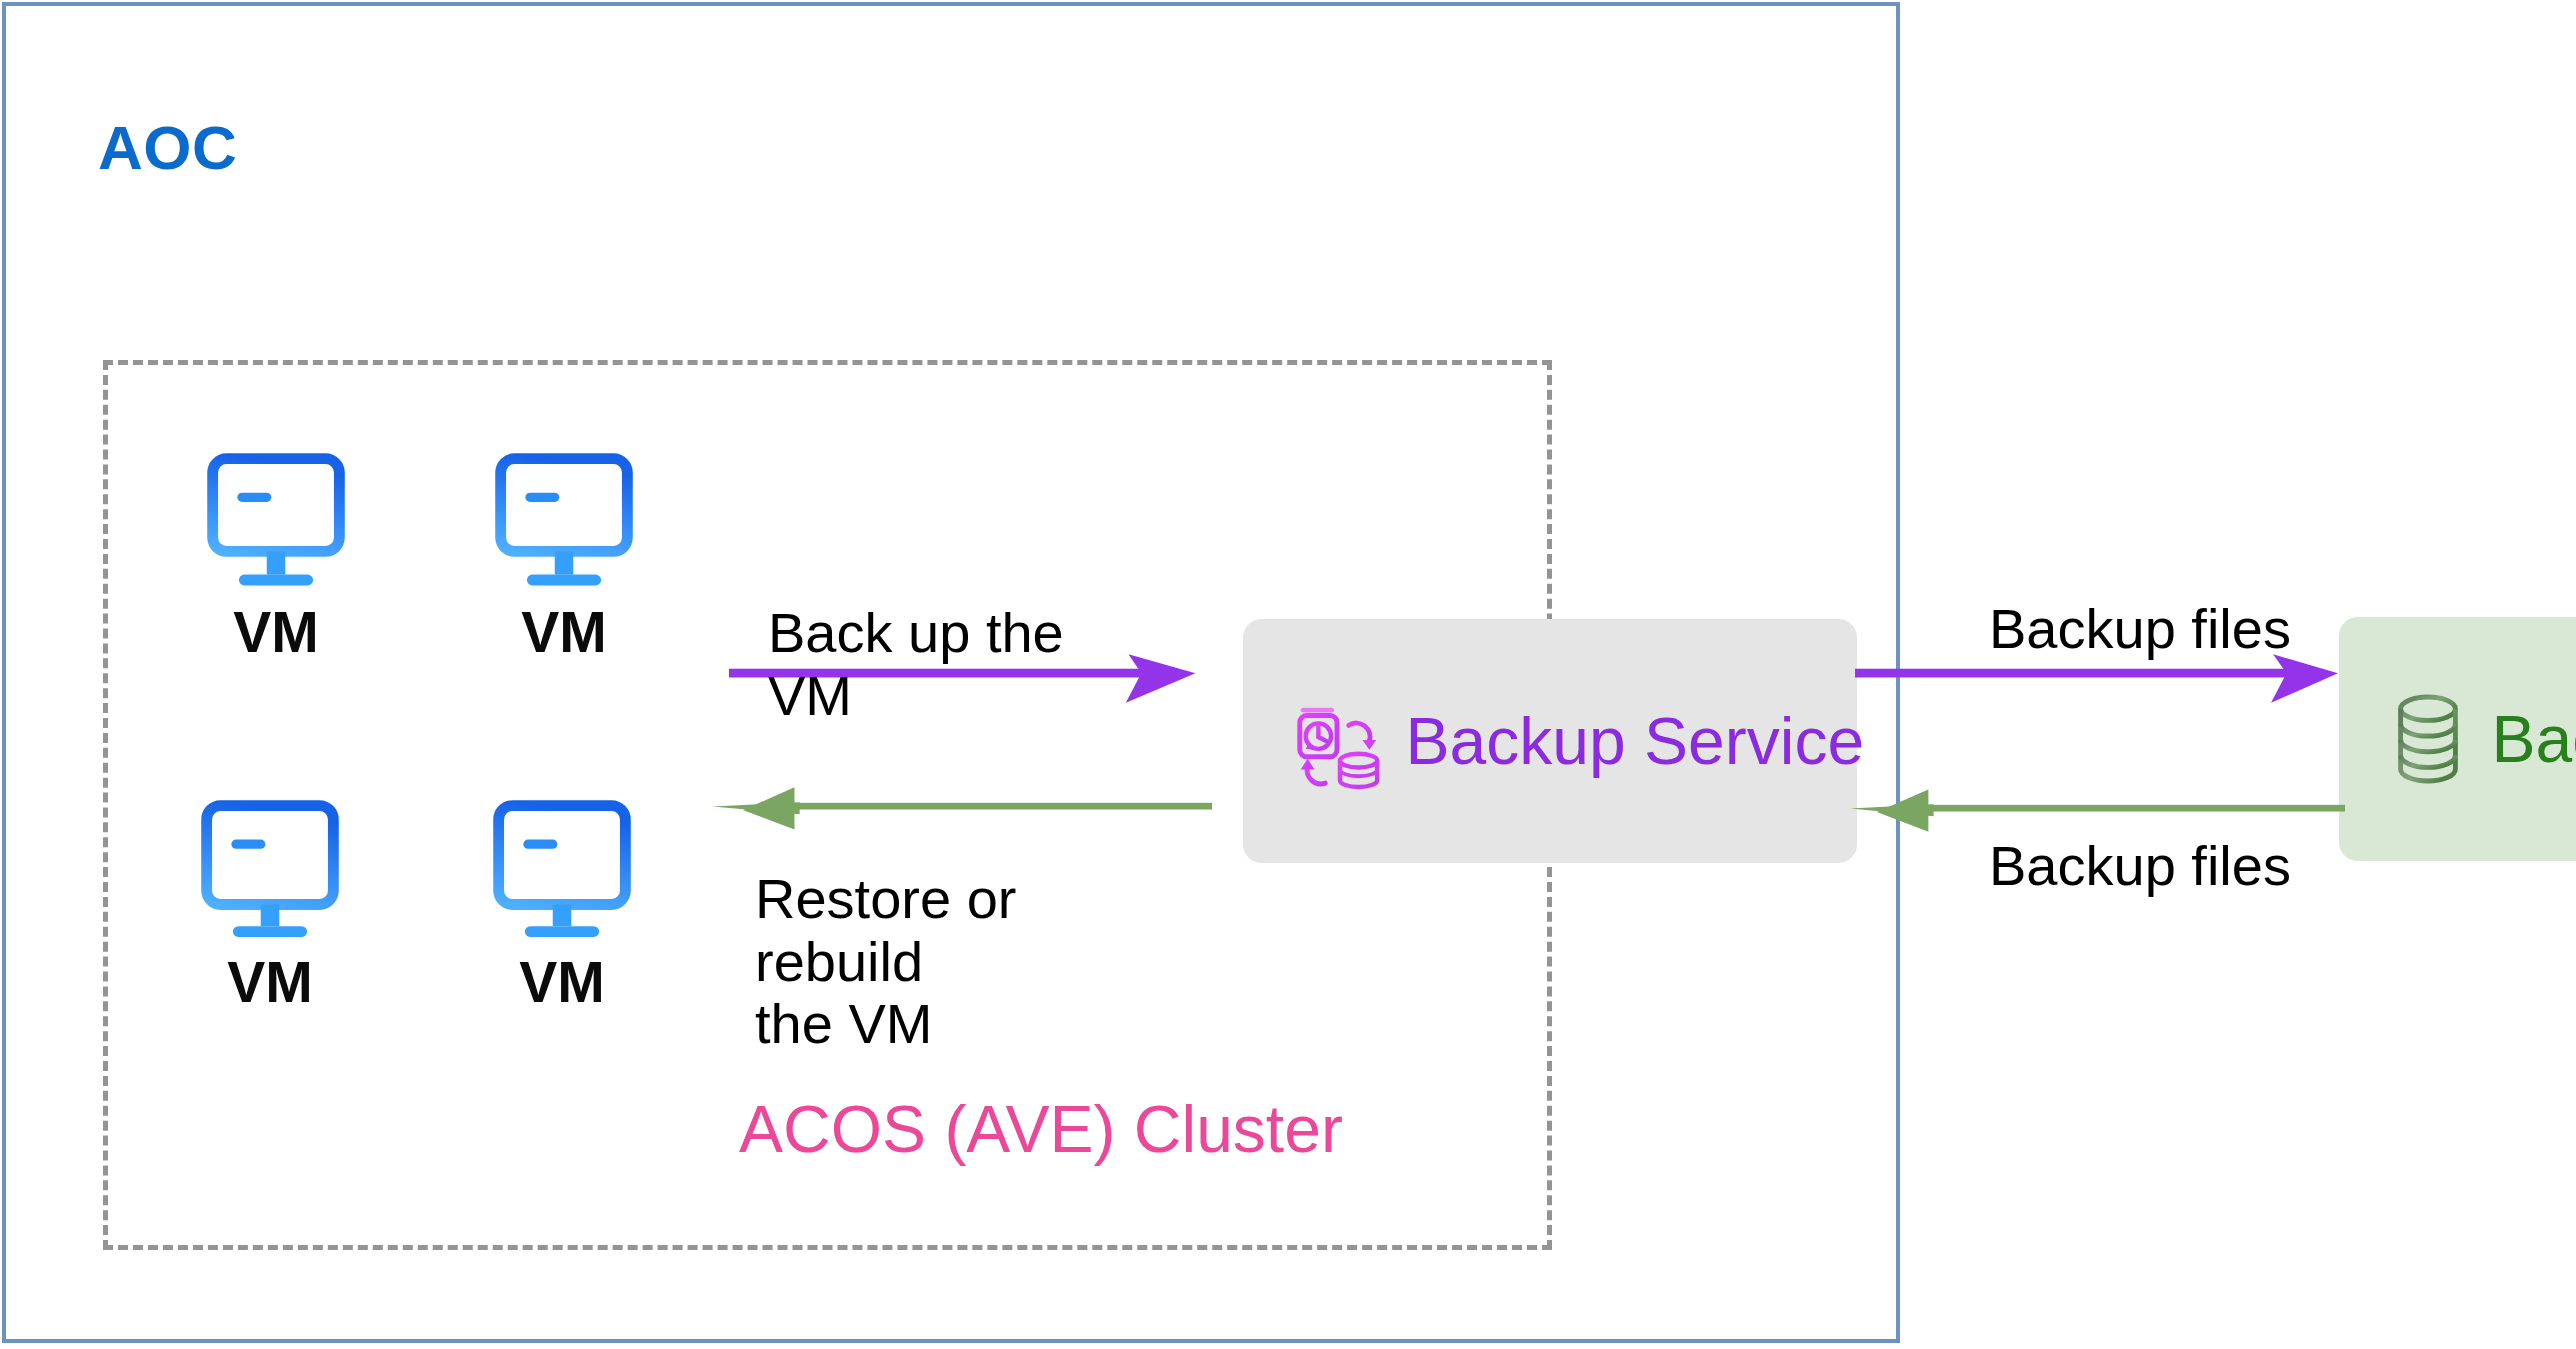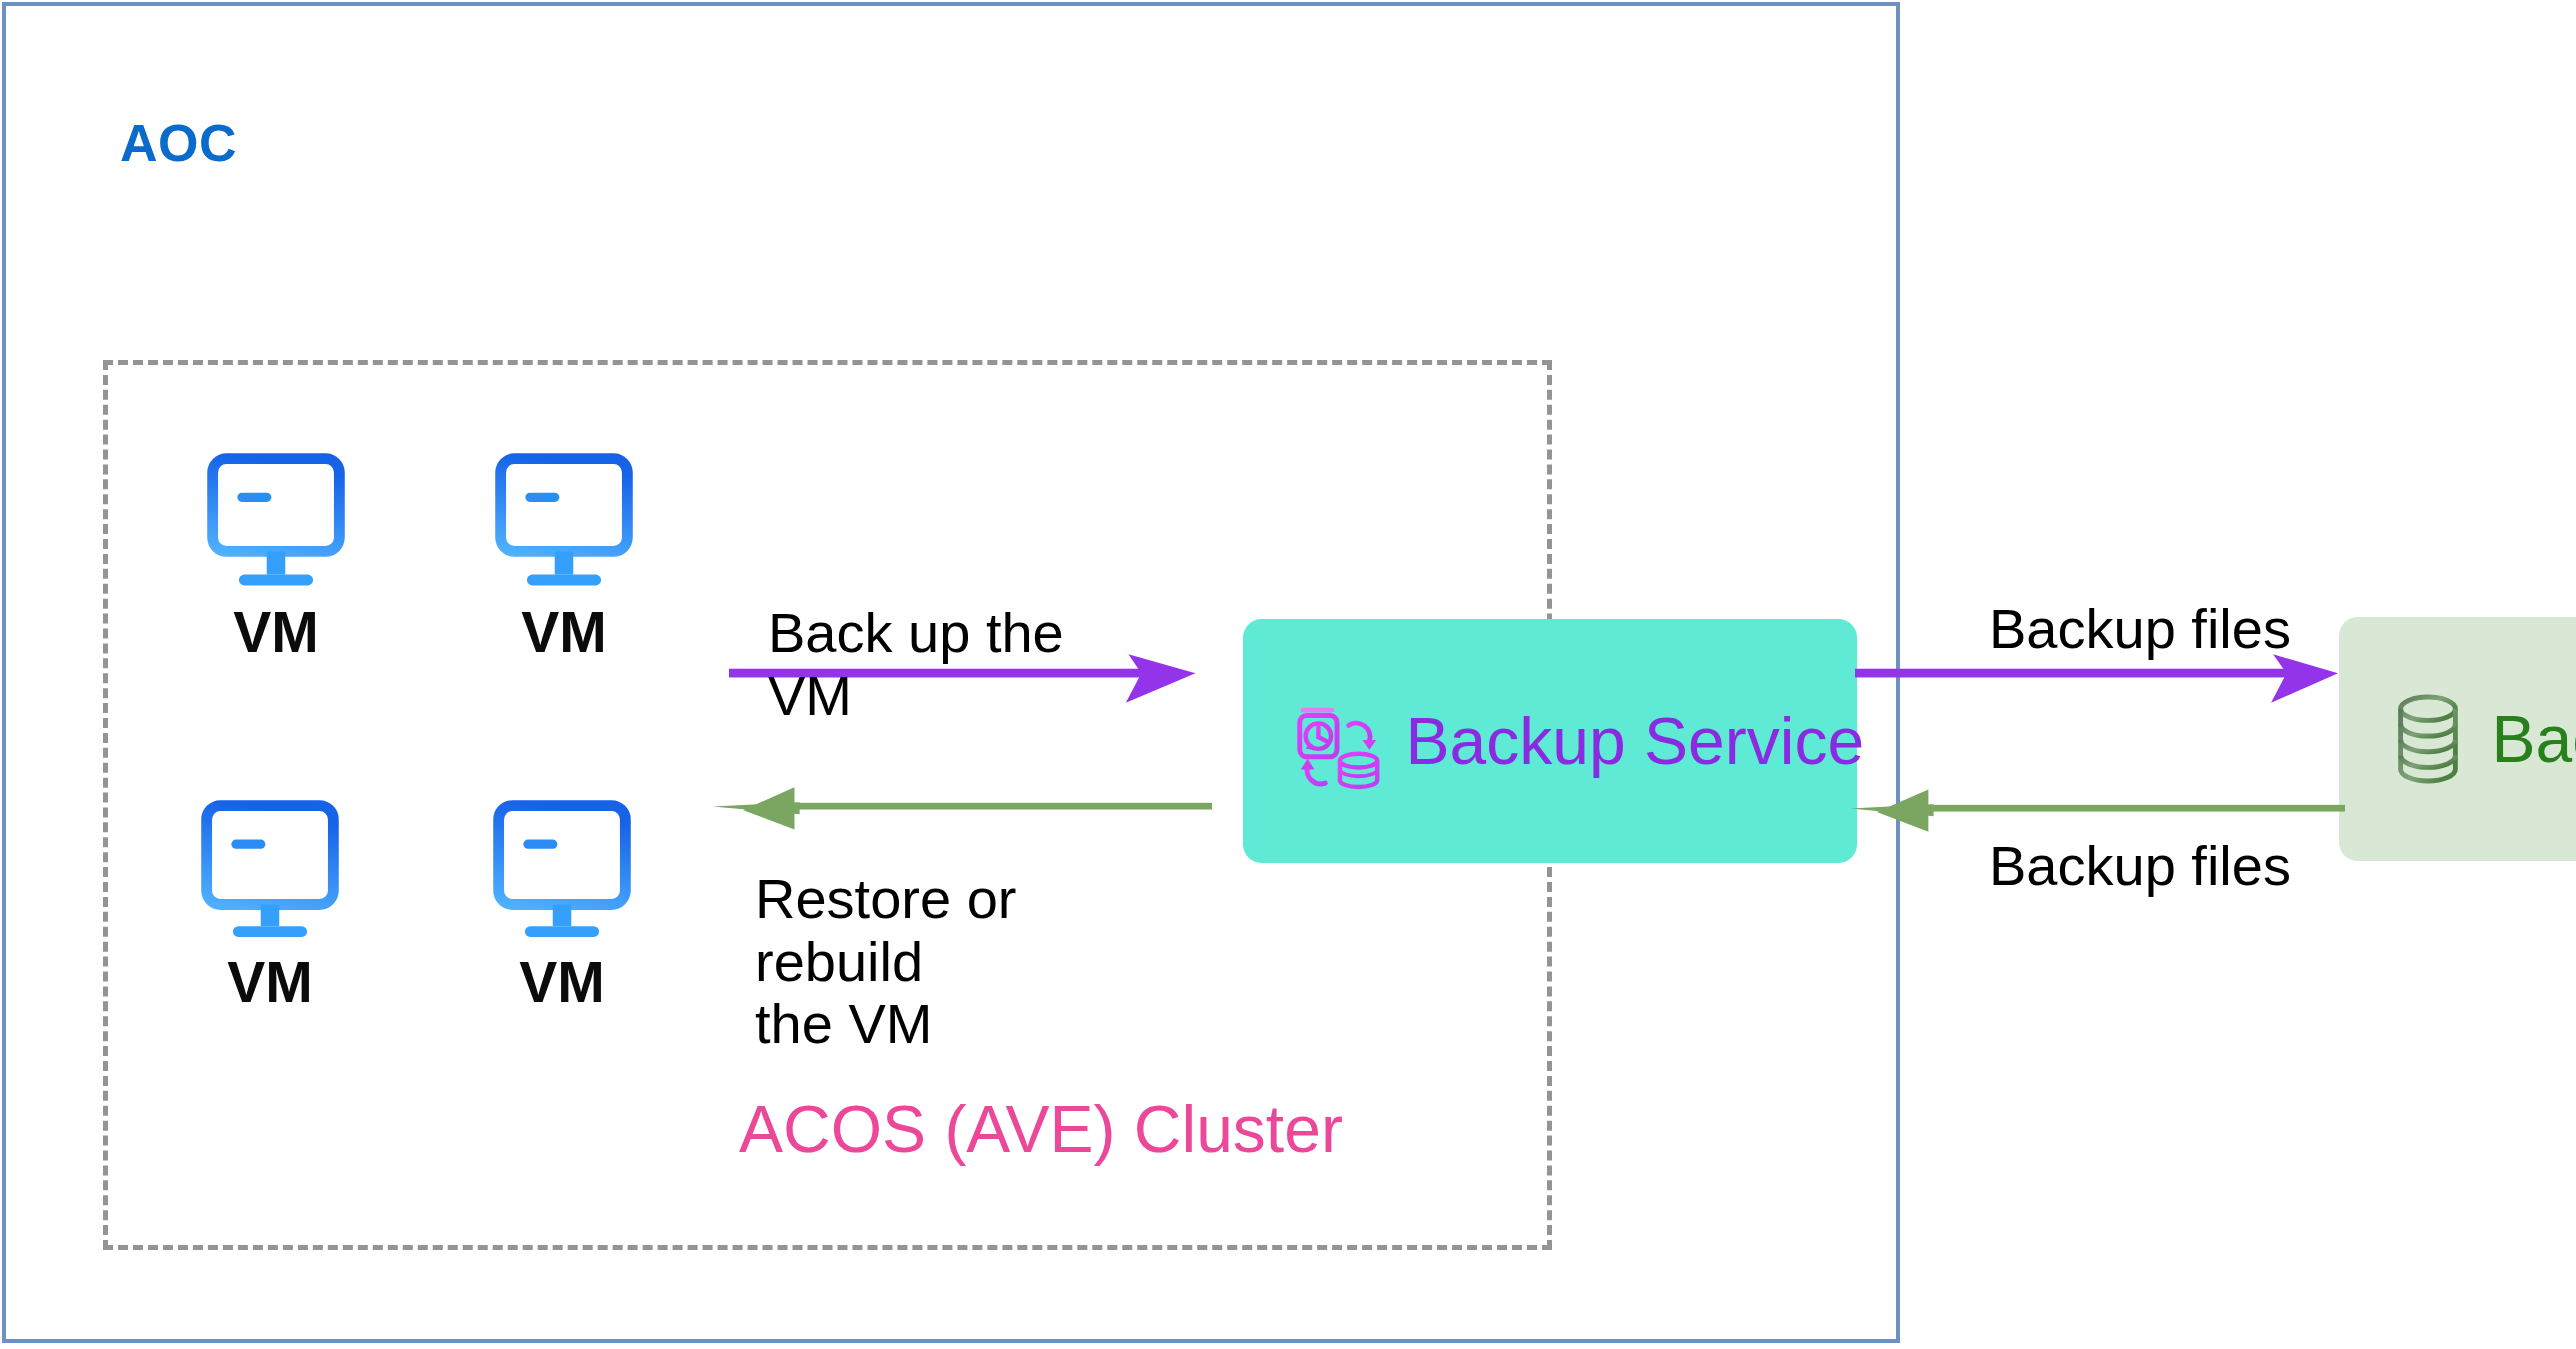--- a/index.html
+++ b/index.html
@@ -24,23 +24,23 @@
     left: 1.5px;
     top: 1.5px;
     width: 1898px;
     height: 1341px;
     border: 4.1px solid #6E91C4;
     box-sizing: border-box;
     background: transparent;
   }
   .aoc-title {
     position: absolute;
-    left: 120px;
+    left: 98px;
     top: 117px;
-    font-size: 52px;
+    font-size: 62px;
     font-weight: bold;
     color: #0A6BCC;
     letter-spacing: 0.5px;
     line-height: 1;
     white-space: nowrap;
   }
 
   
   .cluster-box {
     position: absolute;
@@ -92,21 +92,21 @@
     border-radius: 18.5px;
     display: flex;
     align-items: center;
     box-sizing: border-box;
   }
   .backup-service {
     left: 1243px;
     top: 619px;
     width: 614px;
     height: 244px;
-    background: #5eead4;
+    background: #e5e5e5;
     padding-left: 45px;
   }
   .backup-repository {
     left: 2339px;
     top: 617px;
     width: 686px;
     height: 244px;
     background: #D8E8D5;
     padding-left: 45px;
   }

